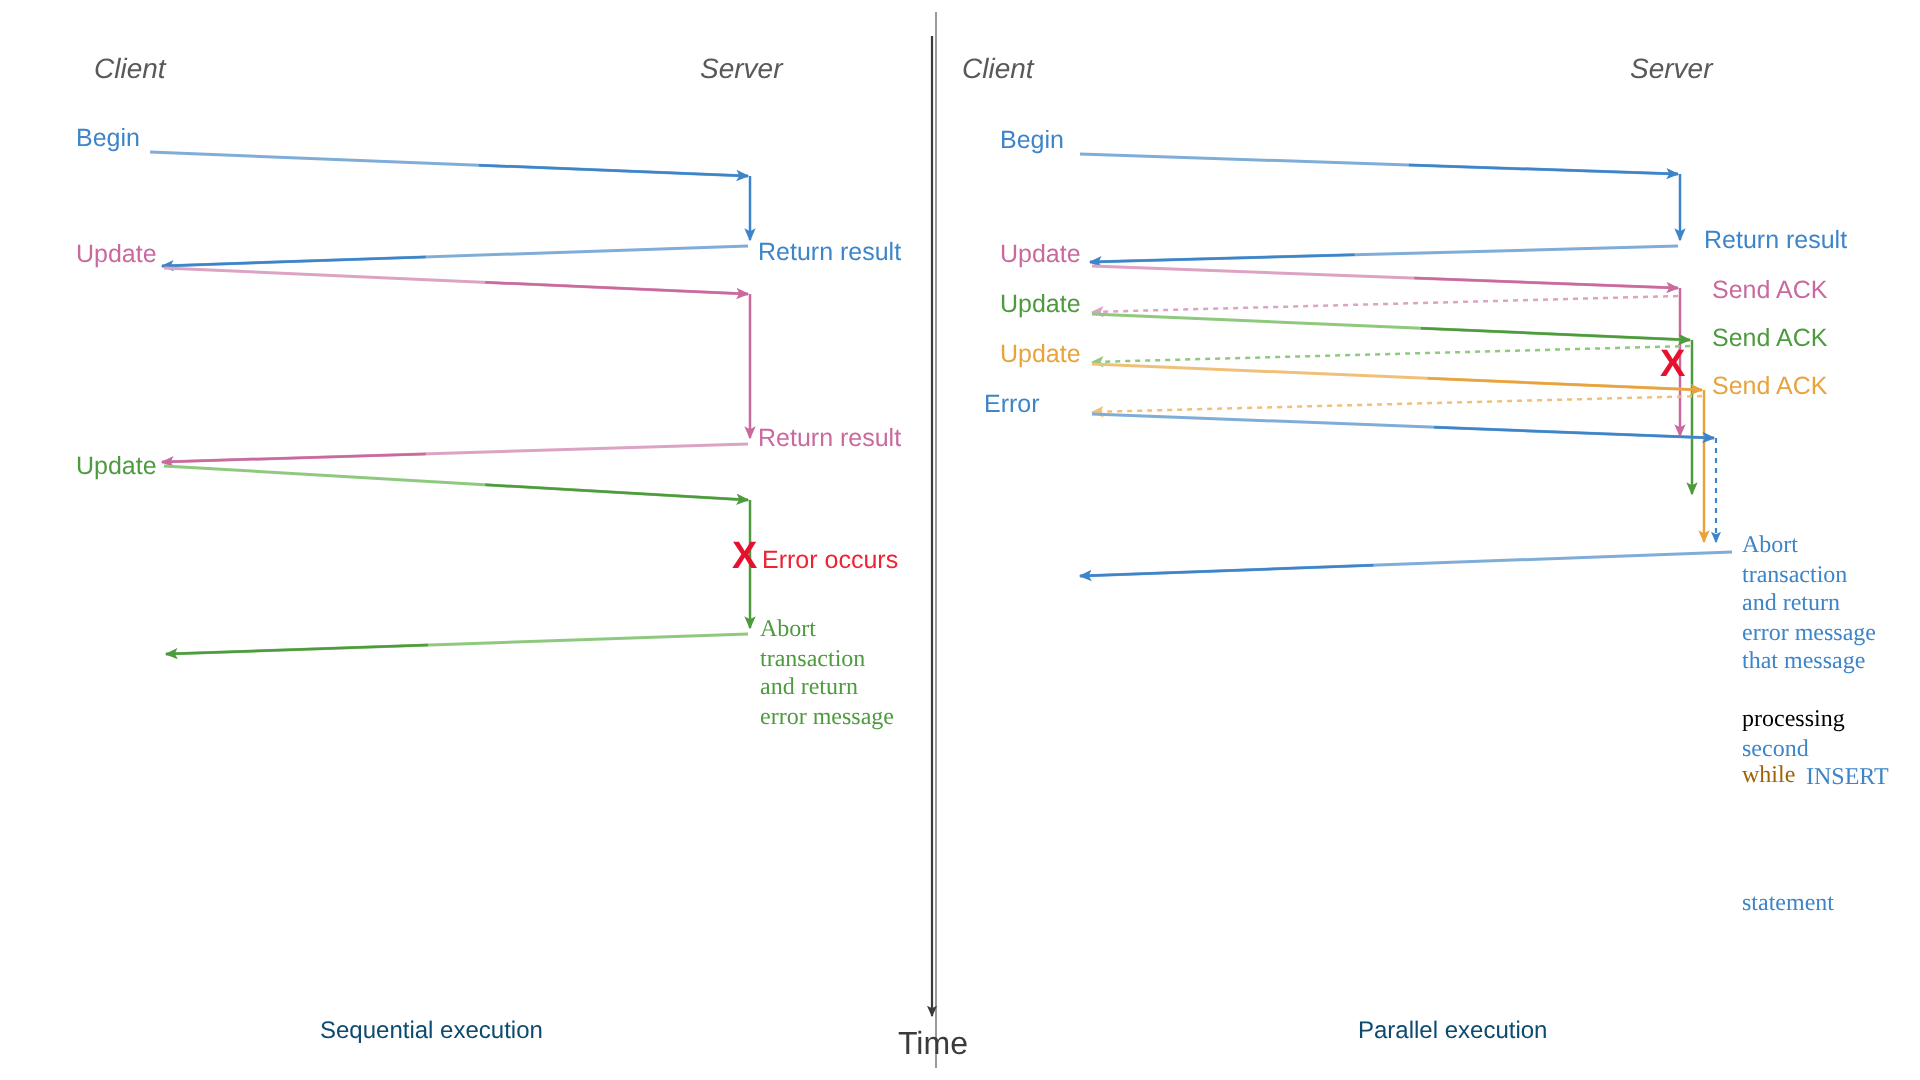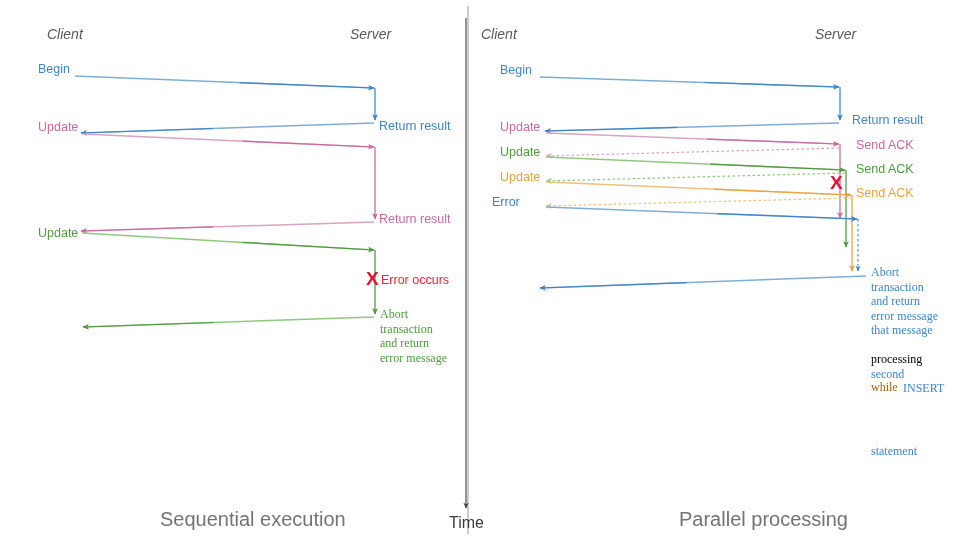--- a/index.html
+++ b/index.html
@@ -45,22 +45,22 @@
   .block-label {
     position: absolute;
     font-family: Liberation Serif, serif;
     font-size: 12px;
     line-height: 14.4px;
     white-space: pre-line;
   }
   .caption {
     position: absolute;
     font-family: "Liberation Sans", sans-serif;
-    font-size: 20px;
-    color: #737373;
+    font-size: 12px;
+    color: #0c4a6e;
     white-space: nowrap;
   }
   .axis-label {
     position: absolute;
     font-family: "Liberation Sans", sans-serif;
     font-size: 16px;
     color: #3b3b3b;
     white-space: nowrap;
   }
   .error-x {
@@ -190,16 +190,16 @@
       <div class="block-label" style="left: 871px; top: 265px; color: rgb(61, 133, 200);">Abort</div>
       <div class="block-label" style="left: 871px; top: 279.5px; color: rgb(61, 133, 200);">transaction</div>
       <div class="block-label" style="left: 871px; top: 294px; color: rgb(61, 133, 200);">and return</div>
       <div class="block-label" style="left: 871px; top: 308.5px; color: rgb(61, 133, 200);">error message</div>
       <div class="block-label" style="left: 871px; top: 323px; color: rgb(61, 133, 200);">that message</div>
       <div class="block-label" style="left: 871px; top: 337.5px; color: #a16207; margin-top: 42px;">while</div>
       <div class="block-label" style="left: 871px; top: 352px; color: #000000;">processing</div>
       <div class="block-label" style="left: 871px; top: 366.5px; color: rgb(61, 133, 200); text-align: right;">second</div>
       <div class="block-label" style="left: 903px; top: 381px; color: rgb(61, 133, 200);">INSERT</div>
       <div class="block-label" style="left: 871px; top: 395.5px; color: rgb(61, 133, 200); margin-top: 48px;">statement</div>
-      <div class="caption" style="left: 679px; top: 508px;">Parallel processing</div>
+      <div class="caption" style="left: 679px; top: 508px;">Parallel execution</div>
     </div>
 
 </div>
 
 </body></html>

